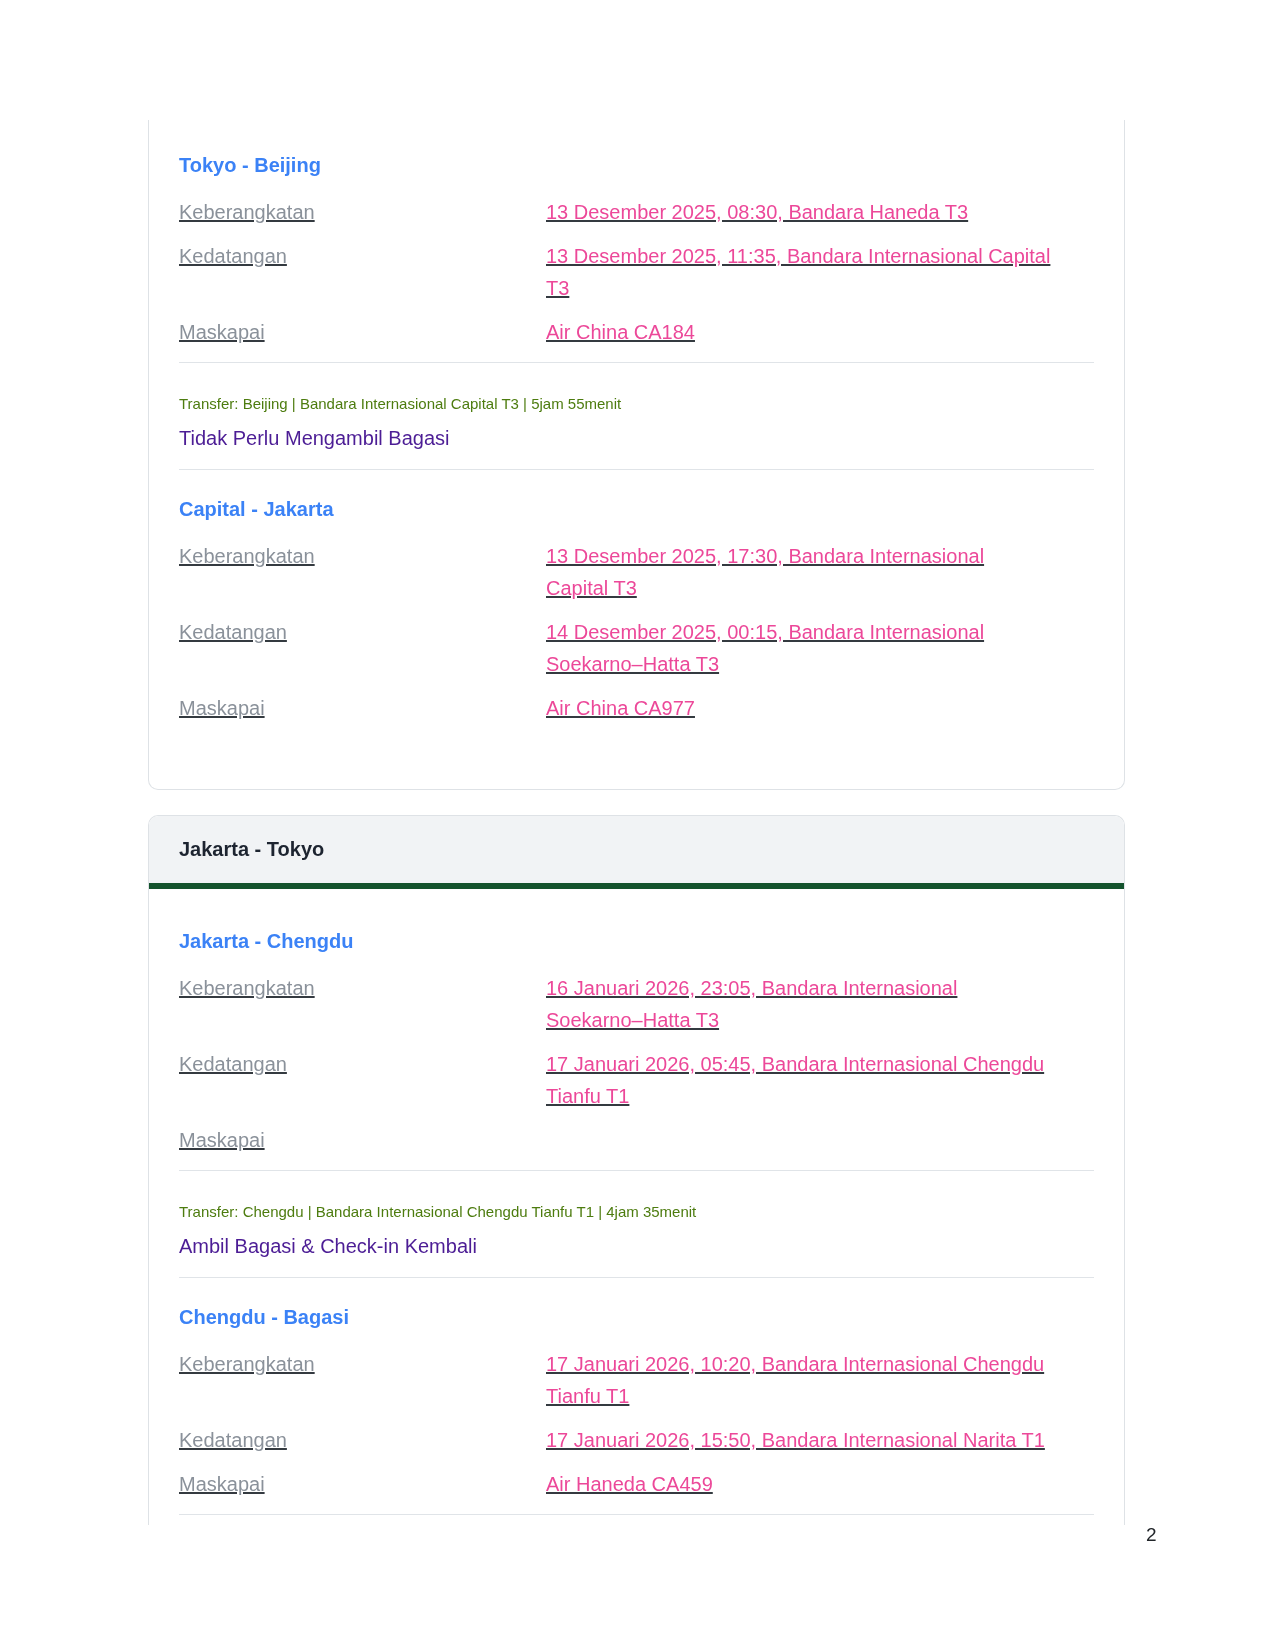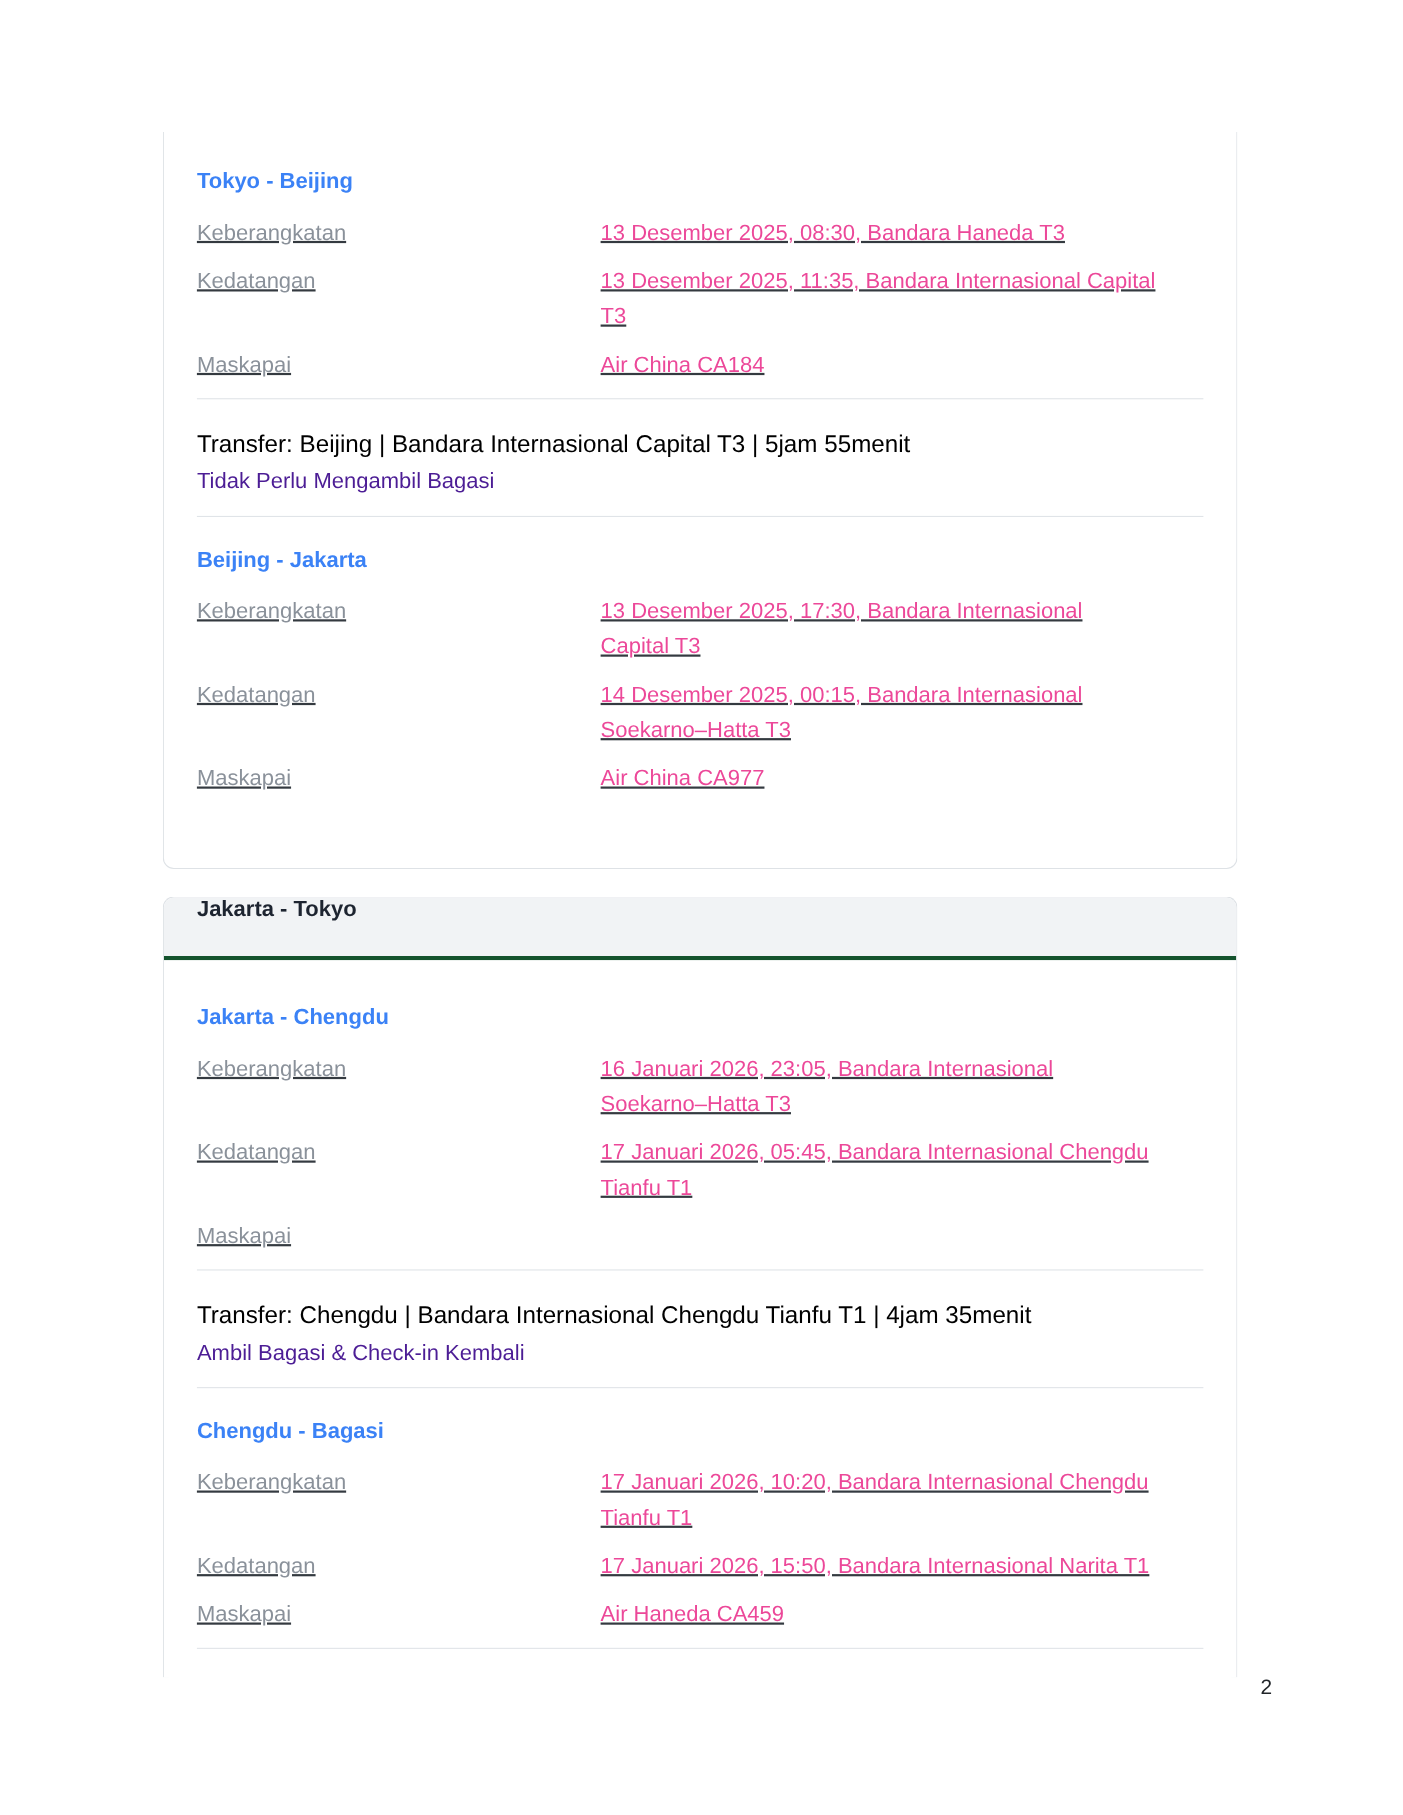--- a/index.html
+++ b/index.html
@@ -27,25 +27,26 @@
     border-radius: 0 0 10px 10px;
   }
   .card-cut-bottom {            
     top: 815px;
     height: 710px;
     border-bottom: none;
     border-radius: 10px 10px 0 0;
     overflow: hidden;
   }
   .card-header {
-    height: 57px;
+    height: 73px;
     background: #f1f3f5;
-    border-bottom: 4px solid #14532d;
+    border-bottom: 6px solid #14532d;
     border-radius: 9px 9px 0 0;
     display: flex;
+    align-items: center;
     padding: 0 30px;
   }
   .card-header-title {
     margin: 0;
     font-size: 20px;
     font-weight: bold;
     color: #1d2430;
   }
   .card-body { padding: 26px 30px 0 30px; }
   .card-cut-bottom .card-body { padding-top: 33px; }
@@ -69,23 +70,23 @@
     line-height: 32px;
     color: #ec4899;
     white-space: pre-line;
   }
   hr.divider {
     border: none;
     border-top: 1px solid #e0e4e8;
     margin: 14px 0 24px 0;
   }
   .transfer-route {
-    font-size: 22px;
+    font-size: 15px;
     line-height: 34px;
-    color: #000000;
+    color: #4d7c0f;
   }
   .transfer-note {
     font-size: 20px;
     line-height: 34px;
     color: #4c1d95;
   }
   .page-number {
     position: absolute;
     left: 1146px;
     top: 1524px;
@@ -121,21 +122,21 @@
       <hr class="divider">
 
       <div class="transfer">
         <div class="transfer-route">Transfer: Beijing | Bandara Internasional Capital T3 | 5jam 55menit</div>
         <div class="transfer-note">Tidak Perlu Mengambil Bagasi</div>
       </div>
 
       <hr class="divider">
 
       <div class="segment">
-        <h3 class="segment-title">Beijing - Jakarta</h3>
+        <h3 class="segment-title">Capital - Jakarta</h3>
         <div class="field-row">
           <div class="field-label">Keberangkatan</div>
           <div class="field-value">13 Desember 2025, 17:30, Bandara Internasional
 Capital T3</div>
         </div>
         <div class="field-row">
           <div class="field-label">Kedatangan</div>
           <div class="field-value">14 Desember 2025, 00:15, Bandara Internasional
 Soekarno–Hatta T3</div>
         </div>

